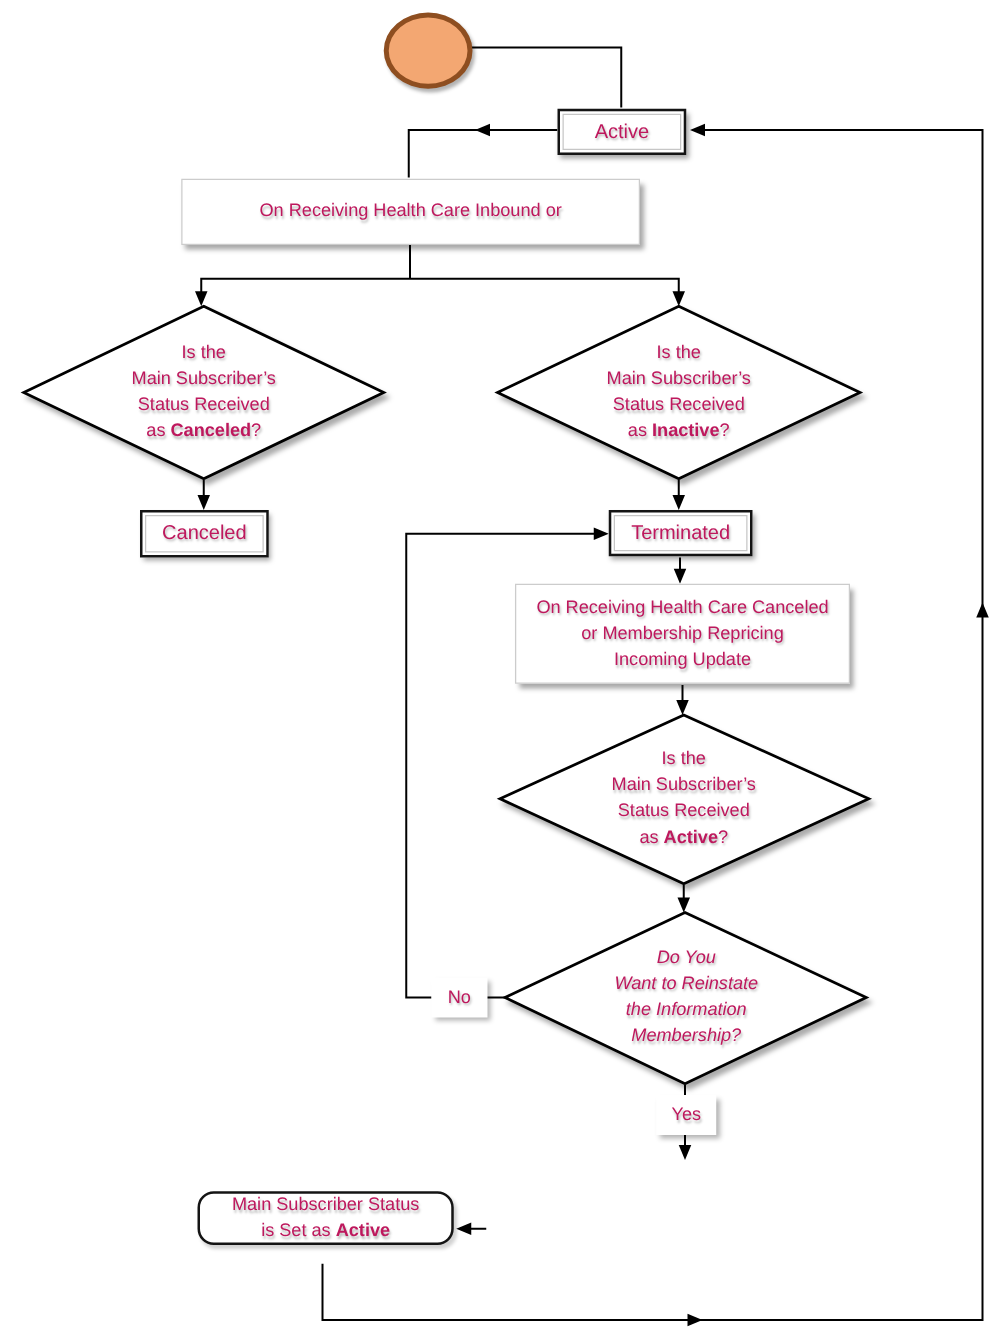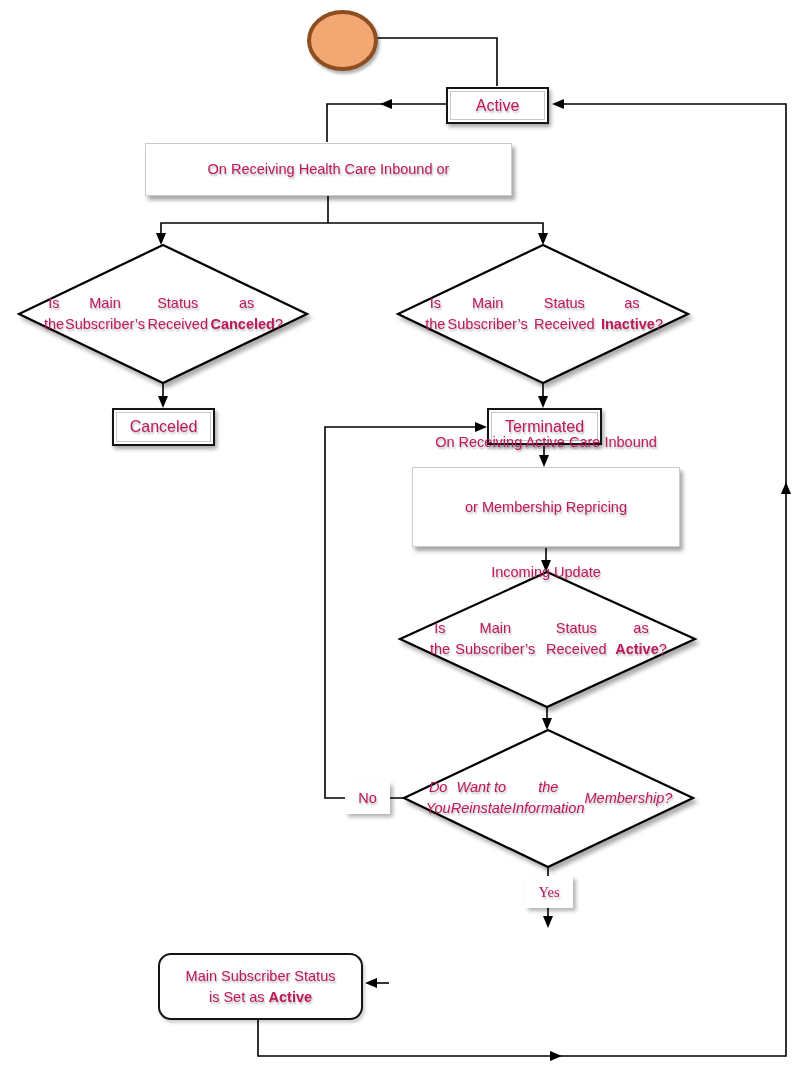--- a/index.html
+++ b/index.html
@@ -28,48 +28,47 @@
     font-size: 16px;
     box-shadow: inset 0 0 0 2px #ffffff, inset 0 0 0 3px #c6c6c6, 2px 3px 4px rgba(0,0,0,0.35);
   }
   .state-active     { left: 446px; top: 87px;  width: 103px; height: 37px; }
   .state-canceled   { left: 112px; top: 408px; width: 103px; height: 38px; }
   .state-terminated { left: 487px; top: 408px; width: 115px; height: 37px; text-align: right; }
   .msg {
     border: 1px solid #cccccc;
     font-size: 14.5px; line-height: 21px;
     box-shadow: 3px 4px 4px rgba(0,0,0,0.35);
-    gap: 44px;
   }
   .msg1 { left: 145px; top: 143px; width: 367px; height: 53px; }
   .msg2 { left: 412px; top: 467px; width: 268px; height: 80px; }
   .dtext {
     position: absolute; z-index: 2;
-    display: flex; flex-direction: row; align-items: center; justify-content: center;
+    display: flex; flex-direction: column; align-items: center; justify-content: center;
     text-align: center; font-size: 14.5px; line-height: 21px;
     text-shadow: 1px 2px 2px rgba(0,0,0,0.28);
     background: transparent;
   }
   .d1 { left: 43px;  top: 254px; width: 240px; height: 120px; }
   .d2 { left: 423px; top: 254px; width: 240px; height: 120px; }
   .d3 { left: 427px; top: 579px; width: 240px; height: 120px; }
   .d4 { left: 429px; top: 738px; width: 240px; height: 120px; font-style: italic; }
   .round {
     border: 2px solid #141414;
     font-size: 14.5px; line-height: 21px;
     box-shadow: 2px 3px 3px rgba(0,0,0,0.18);
   }
   .round-big { left: 389px; top: 928px; width: 323px; height: 110px; border-radius: 22px; }
-  .round-set { left: 158px; top: 953px; width: 205px; height: 67px; border-radius: 13px; }
+  .round-set { left: 158px; top: 953px; width: 205px; height: 43px; border-radius: 13px; }
   .edge-label {
     font-size: 14.5px;
     box-shadow: 3px 3px 4px rgba(0,0,0,0.30);
   }
   .edge-no  { left: 345px; top: 782px; width: 45px; height: 32px; text-align: center; }
-  .edge-yes { left: 525px; top: 876px; width: 48px; height: 32px; font-family: Liberation Serif, serif; }
+  .edge-yes { left: 525px; top: 876px; width: 48px; height: 32px; }
   .b { font-weight: 700; }
 </style>
 </head>
 <body>
 
 <div id="canvas" style="color: #be185d;">
 
   <svg id="wires" width="806" height="1072" viewBox="0 0 806 1072">
     <defs>
       <filter id="ds" x="-20%" y="-20%" width="150%" height="150%">
@@ -127,21 +126,21 @@
     <span>Canceled</span>
   </div>
   <div class="node state state-terminated">
     <span>Terminated</span>
   </div>
 
   <div class="node msg msg1">
     <div>On Receiving Health Care Inbound or</div>
   </div>
   <div class="node msg msg2">
-    <div>On Receiving Active Care Inbound</div>
+    <div>On Receiving Health Care Canceled</div>
     <div>or Membership Repricing</div>
     <div>Incoming Update</div>
   </div>
 
   <div class="dtext d1">
     <div>Is the</div>
     <div>Main Subscriber’s</div>
     <div>Status Received</div>
     <div><span>as </span><span class="b">Canceled</span><span>?</span></div>
   </div>

